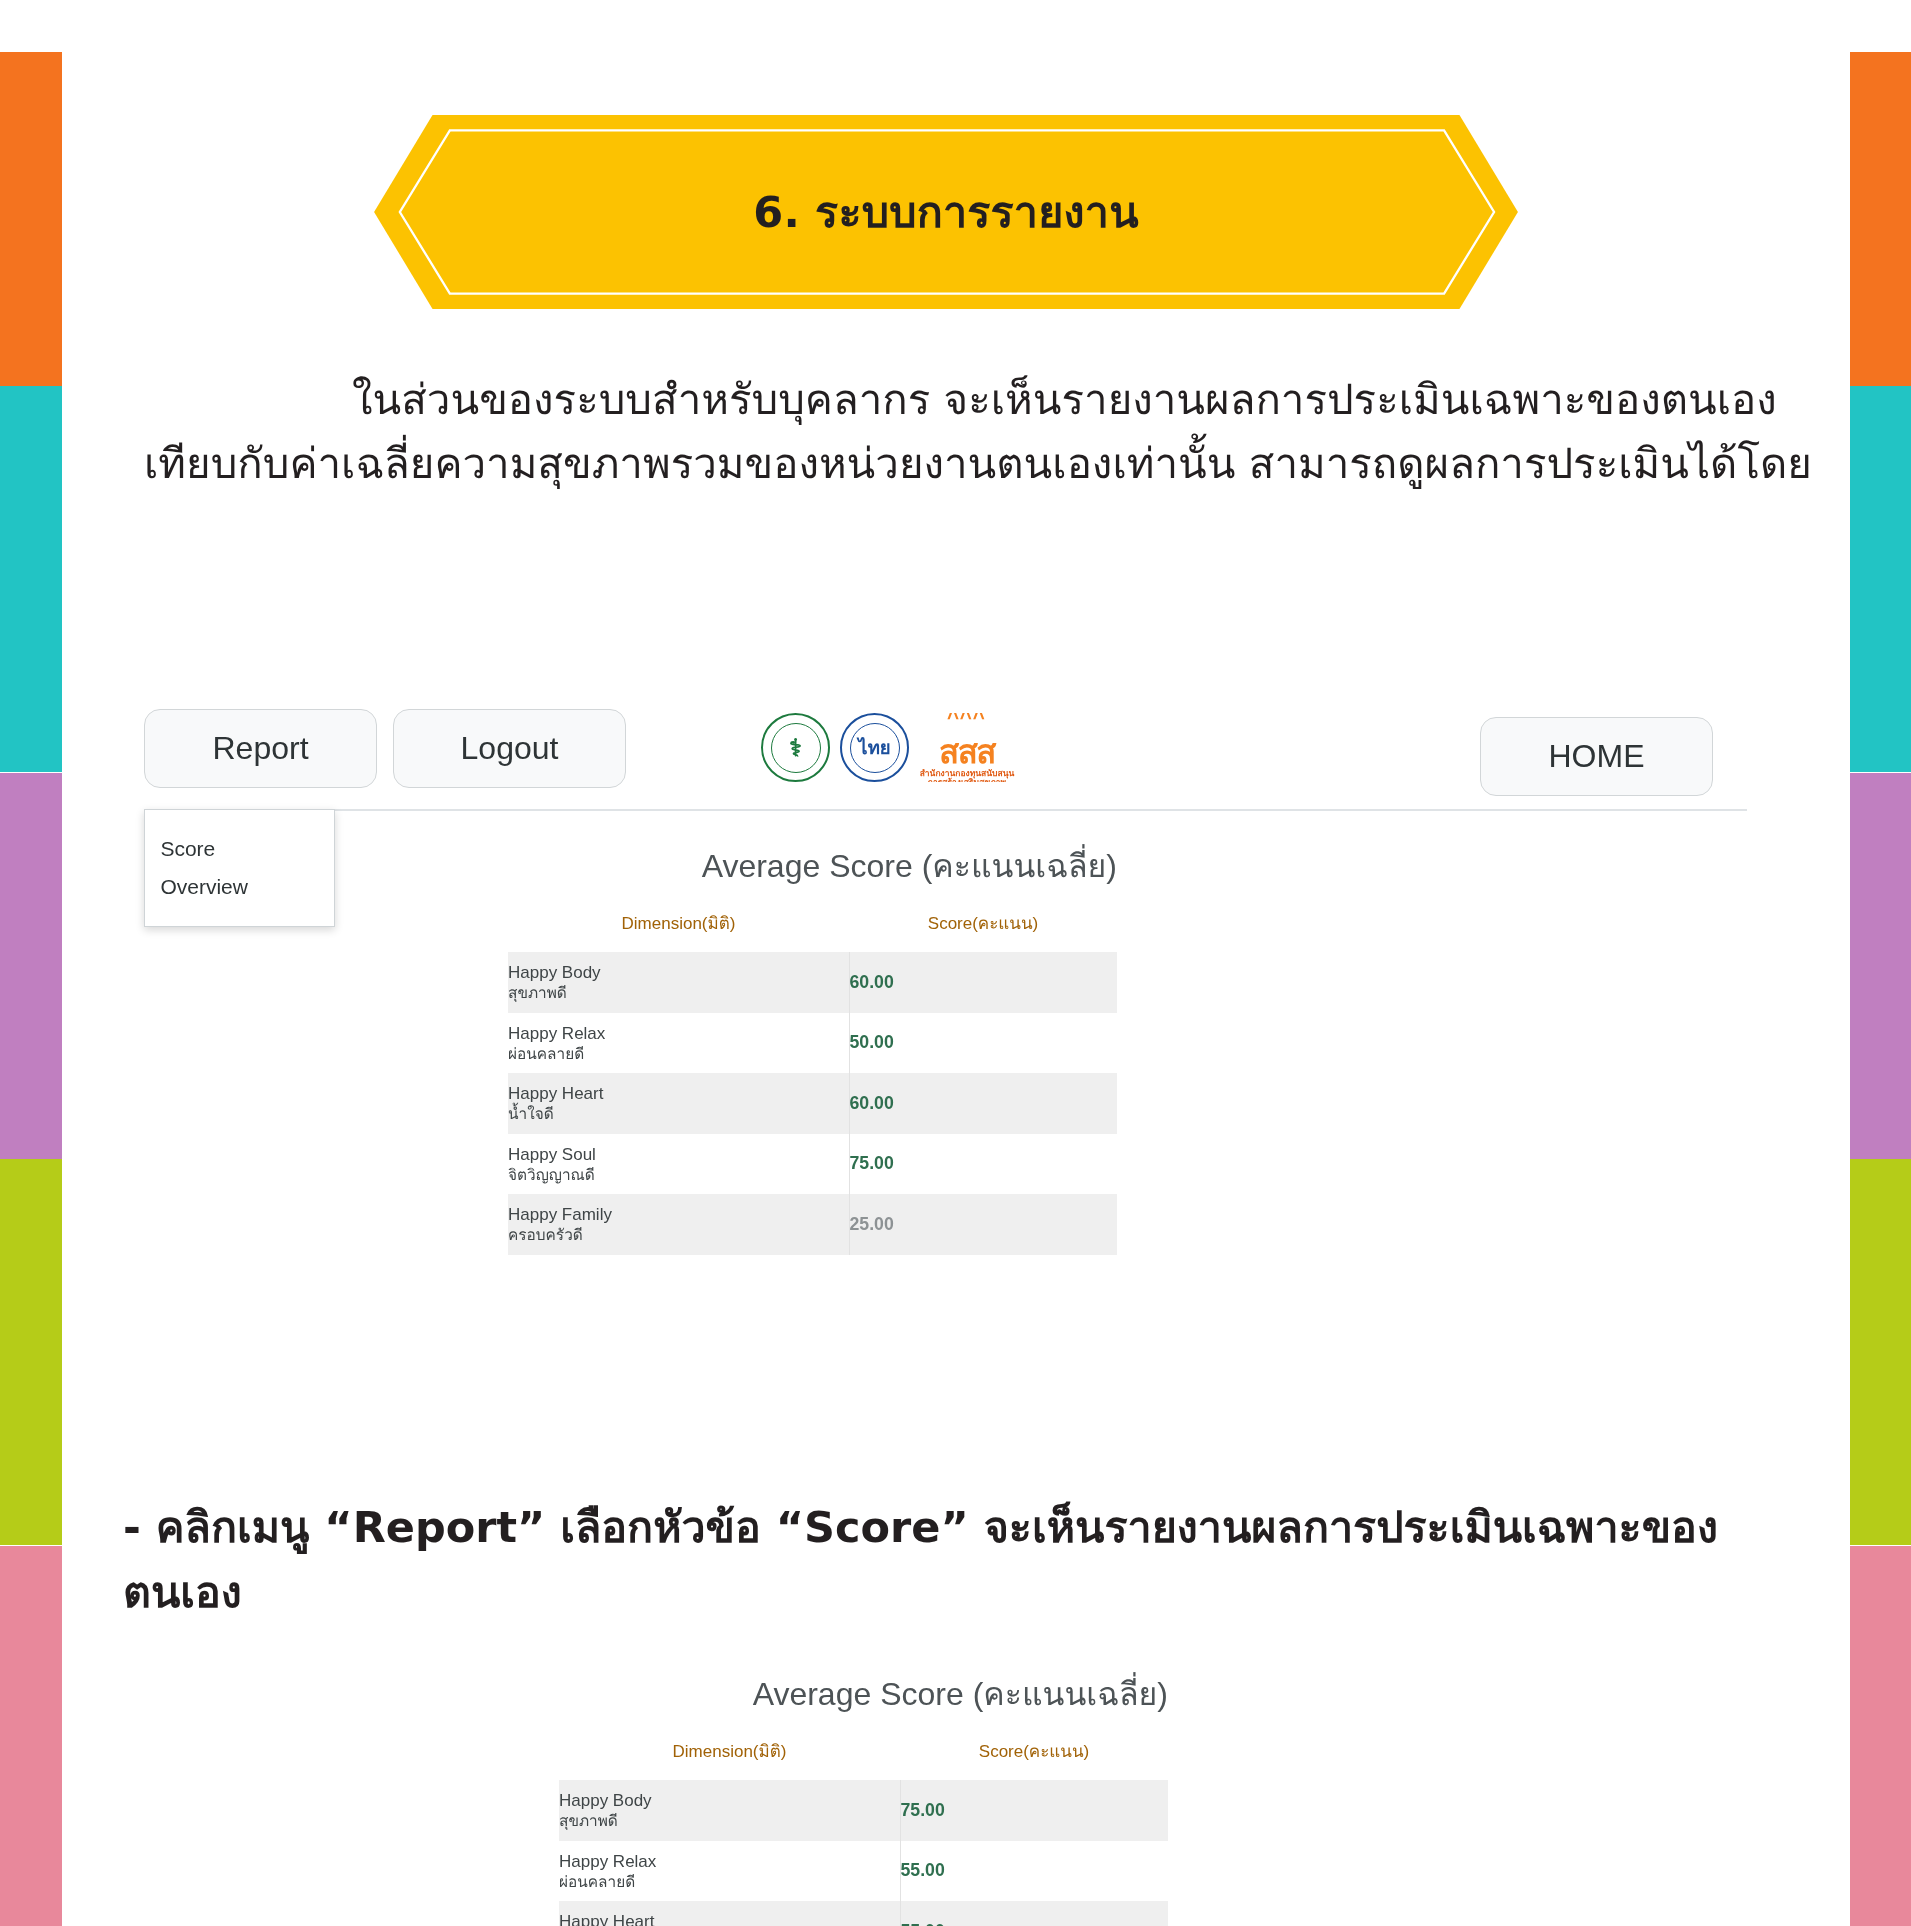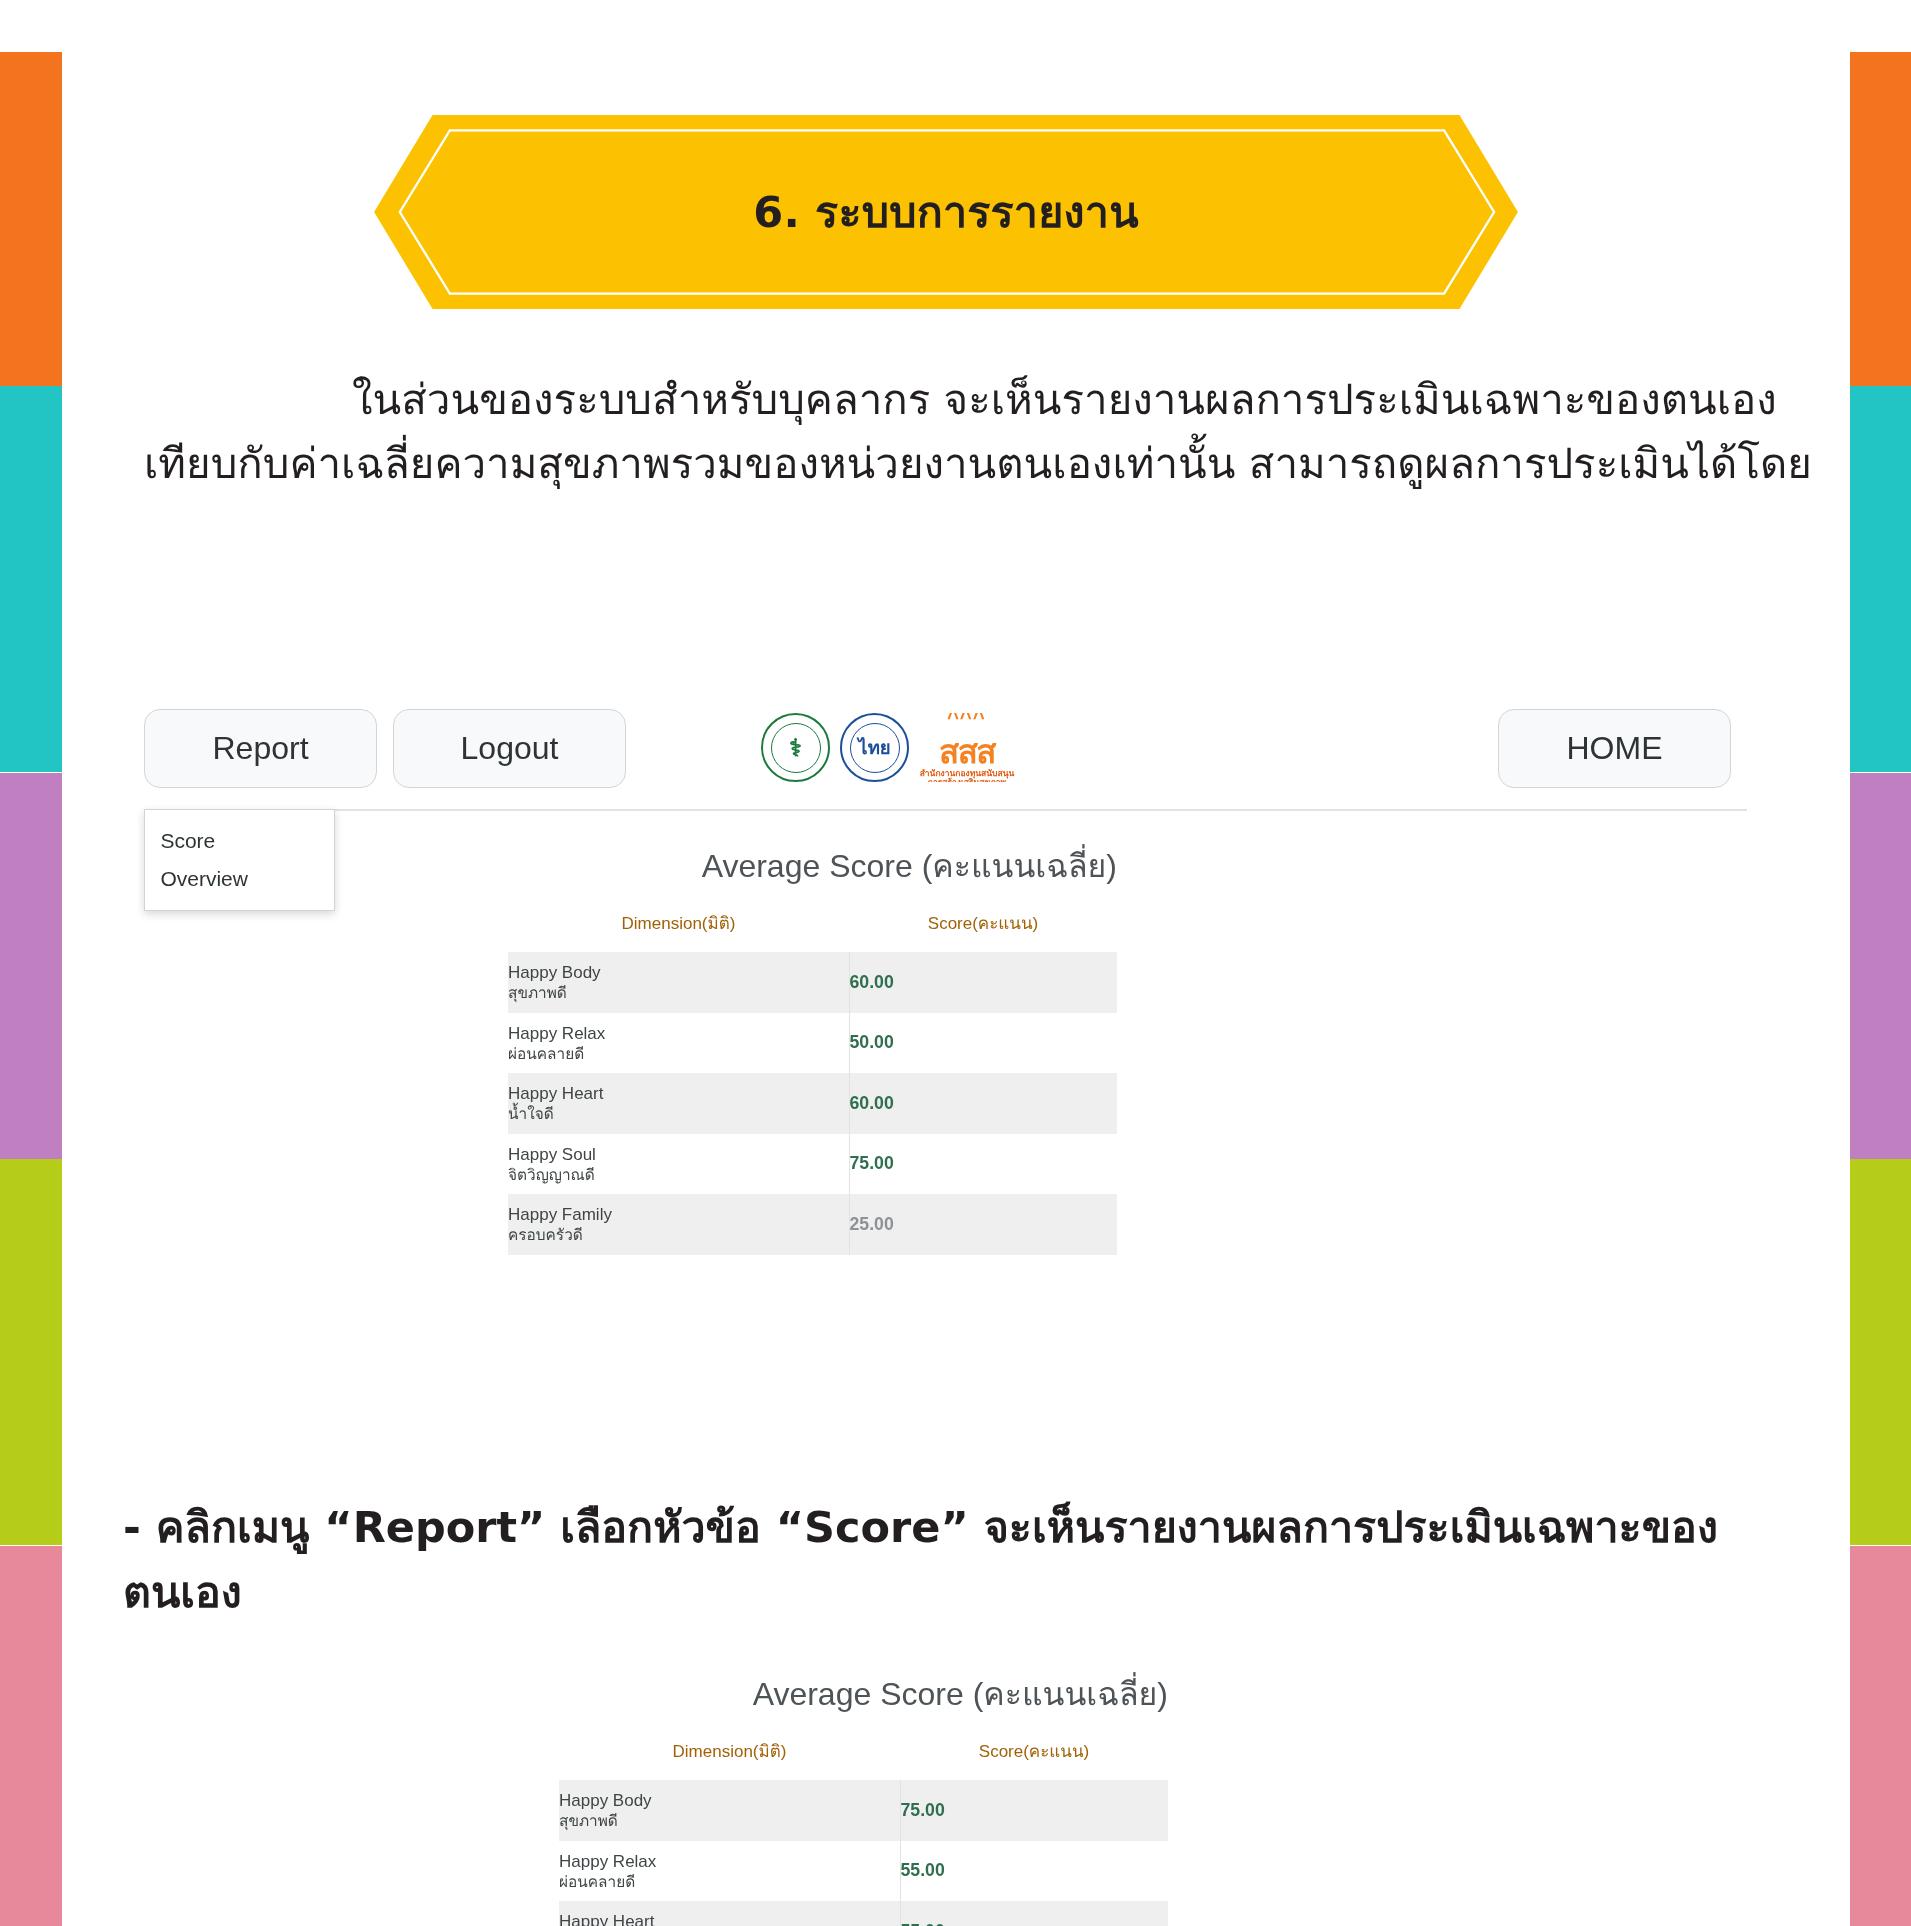--- a/index.html
+++ b/index.html
@@ -111,21 +111,21 @@
     background: #f8f9fa;
     display: flex;
     align-items: center;
     justify-content: center;
     font-family: "Liberation Sans", sans-serif;
     font-size: 32px;
     color: #2e3436;
   }
   #nav-report-button { left: 7px; width: 231px; }
   #nav-logout-button { left: 256px; width: 231px; }
-  #nav-home-button  { right: 32px; width: 231px; }
+  #nav-home-button  { right: 50px; width: 231px; margin-top: 8px; }
 
   .logo-group {
     position: absolute;
     left: 624px; top: 20px;
     display: flex;
     align-items: center;
     gap: 10px;
   }
   .logo-badge {
     width: 69px; height: 69px;
@@ -202,21 +202,21 @@
   }
 
   
   .dropdown {
     position: absolute;
     left: 7px; top: 116px;
     width: 189px;
     background: #ffffff;
     border: 1.2px solid #cfd4d7;
     box-shadow: 0 3.1px 8.5px rgba(0,0,0,0.16);
-    padding: 12px 0;
+    padding: 20px 0;
     z-index: 5;
   }
   .dropdown-item {
     font-family: "Liberation Sans", sans-serif;
     font-size: 21px;
     color: #2e3436;
     padding: 7px 15.4px;
   }
 
   

